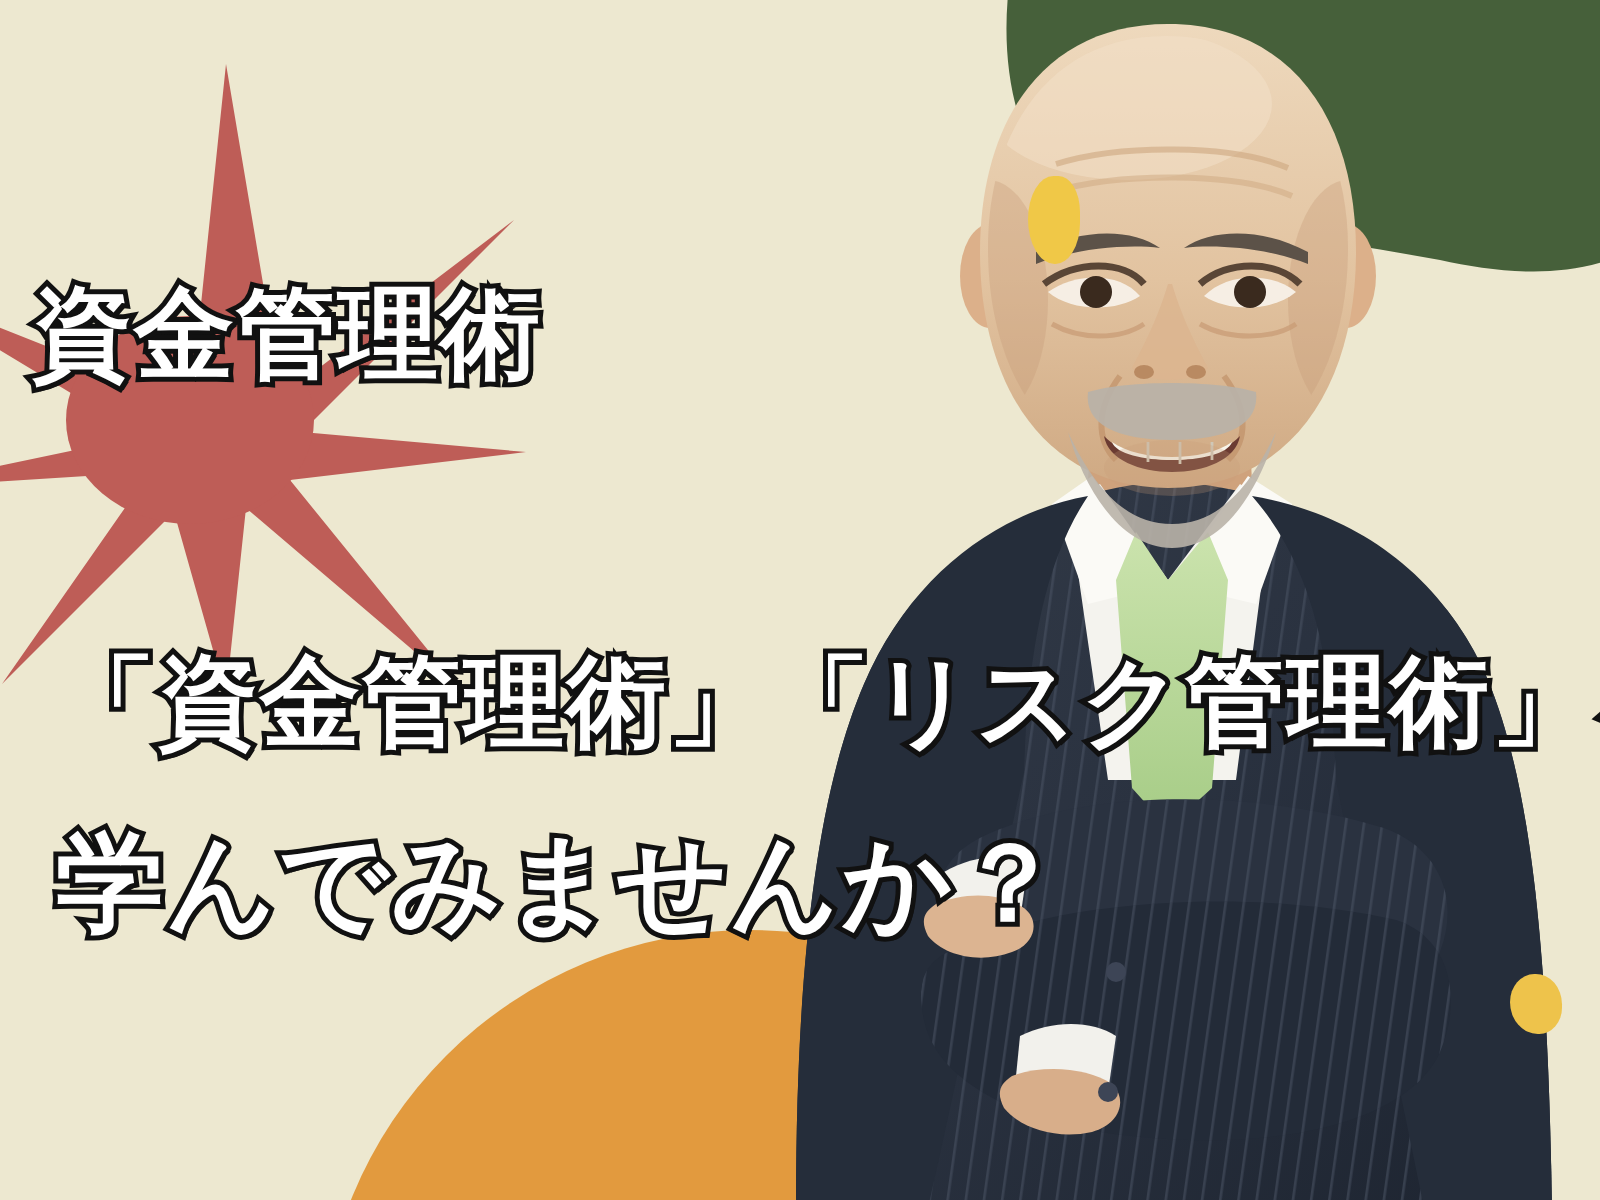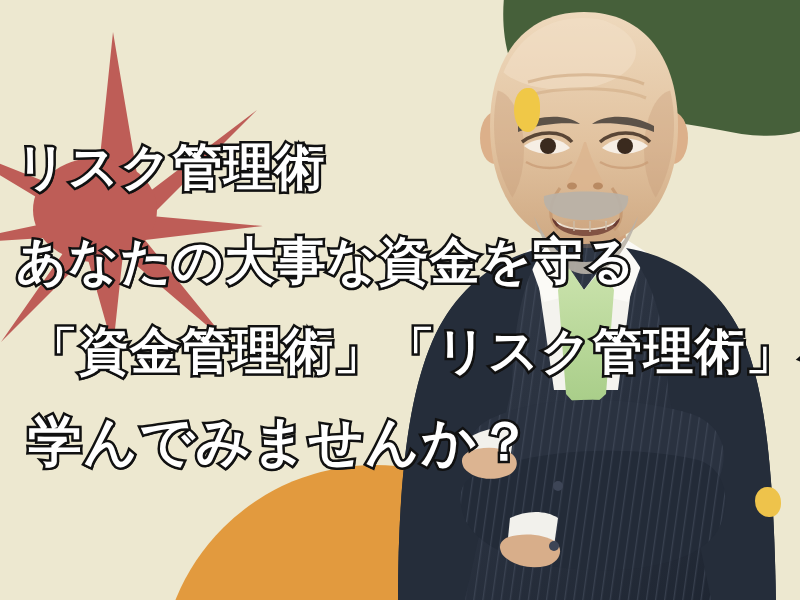--- a/index.html
+++ b/index.html
@@ -230,19 +230,18 @@
       <path d="M206,231 L206,241 M222,231 L222,242 M238,231 L238,240" stroke="#cfc8b8" stroke-width="1.4"></path>
 
       <ellipse cx="218" cy="244" rx="34" ry="14" fill="#c79c77" opacity="0.25"></ellipse>
     </g>
   </svg>
 
   <div class="shape" id="gold-dot-head"></div>
   <div class="shape" id="gold-dot-right"></div>
 
   <div id="headline">
-    <div class="line l1">リスク管理術</div>
-    <div class="line l2">あなたの大事な資金を守る</div>
+    <div class="line l1">資金管理術</div>
     <div class="line l3">「資金管理術」「リスク管理術」を</div>
     <div class="line l4">学んでみませんか？</div>
   </div>
 
 </div>
 
 </body></html>

